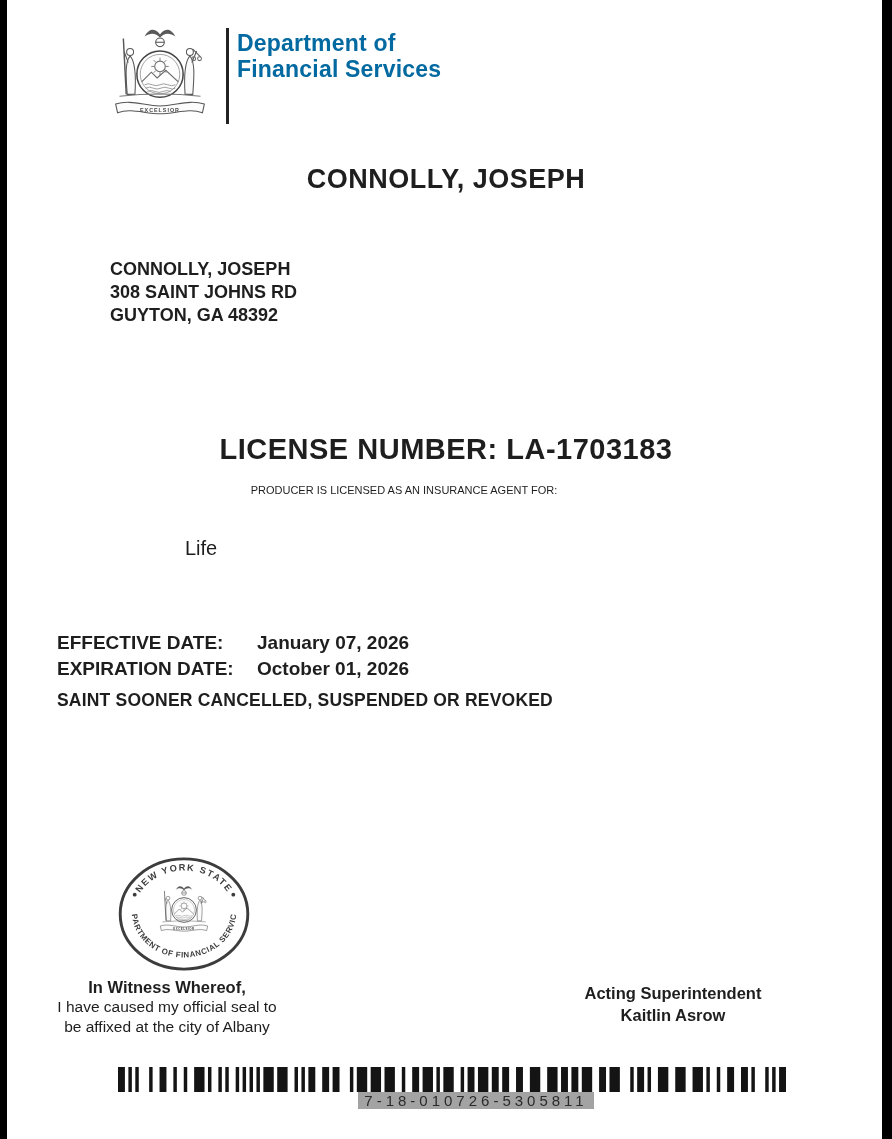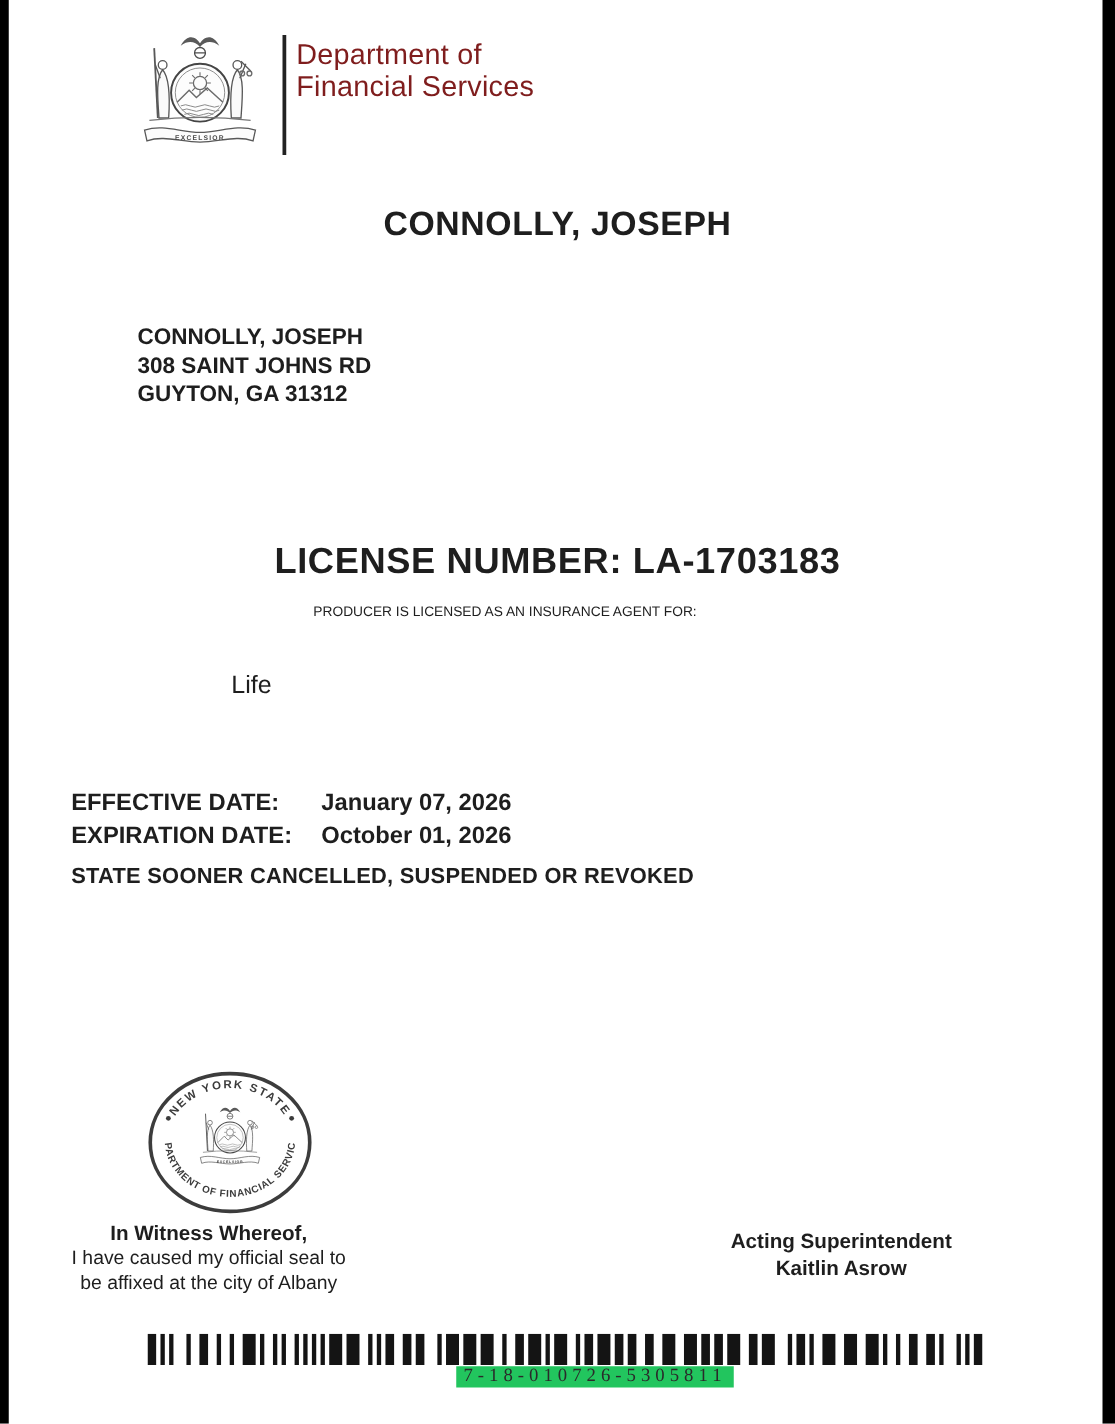--- a/index.html
+++ b/index.html
@@ -6,21 +6,21 @@
   body{width:892px;height:1139px;position:relative;overflow:hidden;
        font-family:"Liberation Sans", sans-serif;color:#1e1e1e;}
   .page{position:absolute;inset:0;background:#ffffff;}
   .edge{position:absolute;top:0;bottom:0;background:#000;}
   .edge-left{left:0;width:7px;}
   .edge-right{right:0;width:10px;}
 
   .header{position:absolute;left:102px;top:24px;display:flex;align-items:flex-start;}
   .coa{width:116px;height:108px;}
   .header-divider{width:3px;height:96px;background:#222;margin:4px 8px 0 8px;}
-  .dept-text{font-size:23px;font-weight:normal;line-height:26px;color:#7f1d1d;
+  .dept-text{font-size:23px;font-weight:bold;line-height:26px;color:#0369a1;
              letter-spacing:.2px;margin-top:6px;}
 
   .doc-title{position:absolute;left:0;width:892px;top:164px;text-align:center;
              font-size:27px;font-weight:bold;letter-spacing:.5px;}
 
   .address{position:absolute;left:110px;top:258px;font-size:18px;font-weight:bold;
            line-height:23px;}
 
   .license-heading{position:absolute;left:0;width:892px;top:433px;text-align:center;
                    font-size:29px;font-weight:bold;letter-spacing:.5px;}
@@ -38,22 +38,22 @@
   .seal{position:absolute;left:116px;top:856px;width:136px;height:116px;}
   .witness{position:absolute;left:36px;top:978px;width:262px;text-align:center;}
   .witness-heading{font-size:16.5px;font-weight:bold;}
   .witness-line{font-size:15.5px;line-height:20px;}
 
   .signature{position:absolute;left:548px;top:982px;width:250px;text-align:center;
              font-size:16.5px;font-weight:bold;line-height:22px;}
 
   .barcode-wrap{position:absolute;left:118px;top:1067px;width:668px;text-align:center;}
   .barcode-svg{display:block;width:668px;height:25px;}
-  .barcode-text{display:inline-block;margin-top:-7px;background:#22c55e;padding:0 6px;
-                position:relative;font-family:Liberation Serif, serif;
+  .barcode-text{display:inline-block;margin-top:-7px;background:#a3a3a3;padding:0 6px;
+                position:relative;font-family:Liberation Sans, sans-serif;
                 font-size:15px;letter-spacing:4px;color:#2a2a2a;margin-left:48px;}
 
   svg text{font-family:"Liberation Sans", sans-serif;}
 </style>
 </head>
 <body>
 
 <div class="page">
 
   <svg width="0" height="0" style="position:absolute" aria-hidden="true">
@@ -108,35 +108,35 @@
       <div>Department of</div>
       <div>Financial Services</div>
     </div>
   </div>
 
   <div class="doc-title">CONNOLLY, JOSEPH</div>
 
   <div class="address">
     <div>CONNOLLY, JOSEPH</div>
     <div>308 SAINT JOHNS RD</div>
-    <div>GUYTON, GA 31312</div>
+    <div>GUYTON, GA 48392</div>
   </div>
 
   <div class="license-heading"><span>LICENSE NUMBER:</span>&nbsp;<span>LA-1703183</span></div>
 
   <div class="authority-line">PRODUCER IS LICENSED AS AN INSURANCE AGENT FOR:</div>
 
   <div class="loa">Life</div>
 
   <div class="dates">
     <div class="date-row"><span class="date-label">EFFECTIVE DATE:</span><span>January 07, 2026</span></div>
     <div class="date-row"><span class="date-label">EXPIRATION DATE:</span><span>October 01, 2026</span></div>
   </div>
 
-  <div class="condition">STATE SOONER CANCELLED, SUSPENDED OR REVOKED</div>
+  <div class="condition">SAINT SOONER CANCELLED, SUSPENDED OR REVOKED</div>
 
   <svg class="seal" viewBox="0 0 140 120">
     <ellipse cx="70" cy="60" rx="66" ry="57" fill="#ffffff" stroke="#3c3c3c" stroke-width="3"></ellipse>
     <defs>
       <path id="seal-top" d="M 18 60 A 52 45 0 0 1 122 60" fill="none"></path>
       <path id="seal-bottom" d="M 16 58 A 54 47 0 0 0 124 58" fill="none"></path>
     </defs>
     <text font-size="9.5" font-weight="bold" letter-spacing="1.6" fill="#3c3c3c">
       <textPath href="#seal-top" startOffset="50%" text-anchor="middle">NEW YORK STATE</textPath>
     </text>

